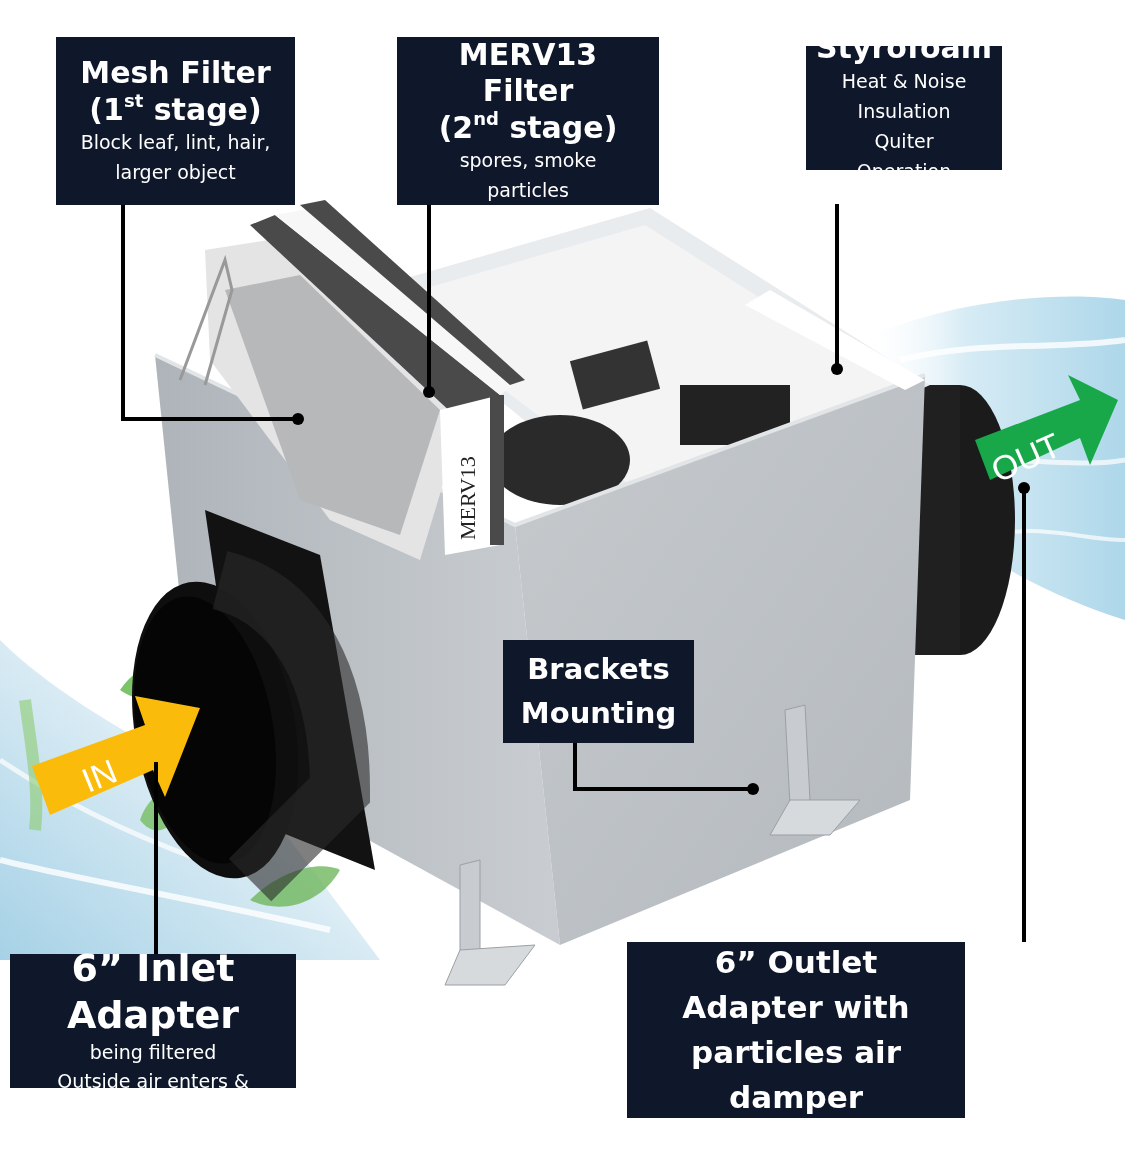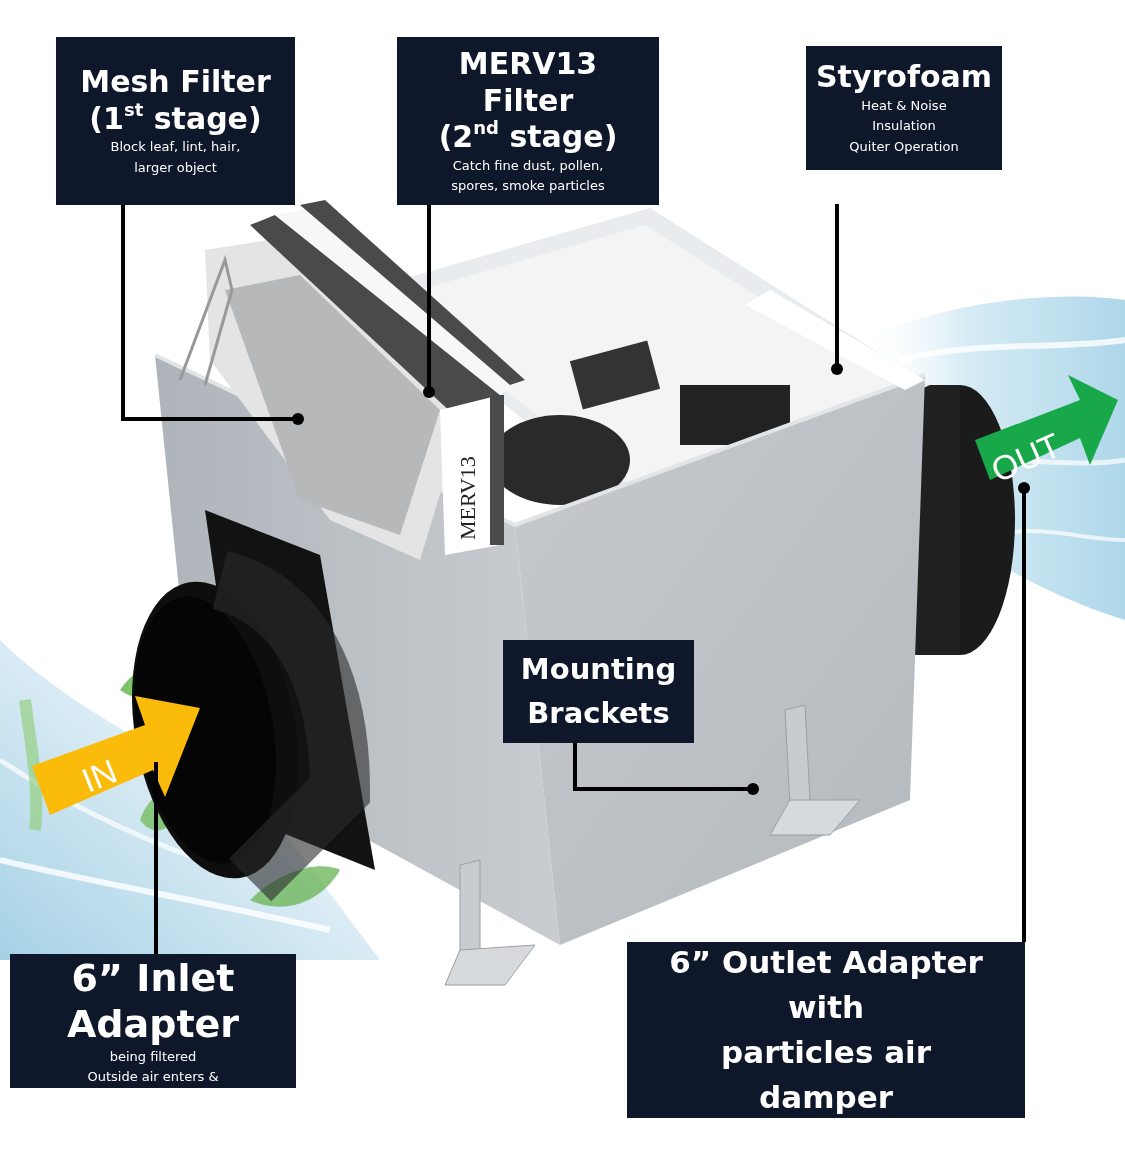--- a/index.html
+++ b/index.html
@@ -10,35 +10,35 @@
 
     .callout {
       position: absolute;
       background: #0f172a;
       color: #ffffff;
       text-align: center;
       display: flex; flex-direction: column; align-items: center; justify-content: center;
       padding: 6px 24px;
     }
     .callout .title { font-weight: bold; line-height: 1.22; }
-    .callout .desc { font-size: 13px; line-height: 1.55; }
+    .callout .desc { font-size: 19px; line-height: 1.55; }
     .callout sup { font-size: 0.6em; vertical-align: 0.75em; line-height: 0; text-align: center; }
 
     #mesh { left: 56px; top: 37px; width: 239px; height: 168px; }
     #mesh .title { font-size: 30px; }
     #merv { left: 397px; top: 37px; width: 262px; height: 168px; }
     #merv .title { font-size: 30px; }
     #styro { left: 806px; top: 46px; width: 196px; height: 124px; }
     #styro .title { font-size: 30px; }
     #styro .desc { line-height: 1.58; }
     #mount { left: 503px; top: 640px; width: 191px; height: 103px; }
     #mount .title { font-size: 29px; line-height: 1.5; }
     #inlet { left: 10px; top: 954px; width: 286px; height: 134px; }
     #inlet .title { font-size: 38px; }
-    #outlet { left: 627px; top: 942px; width: 398px; height: 176px; }
+    #outlet { left: 627px; top: 942px; width: 338px; height: 176px; }
     #outlet .title { font-size: 31px; line-height: 1.45; }
     #outlet .desc { line-height: 1.55; }
 
     .leader { position: absolute; background: #000; }
     .dot { position: absolute; width: 12px; height: 12px; border-radius: 50%; background: #000; }
 
     .arrow-label { font-family: "Liberation Sans", sans-serif; font-size: 34px; fill: #ffffff; }
   </style>
 </head>
 <body>
@@ -181,38 +181,37 @@
       <div>larger object</div>
     </div>
   </div>
 
   <div class="callout" id="merv">
     <div class="title">
       <div>MERV13 Filter</div>
       <div><span>(2</span><sup>nd</sup><span> stage)</span></div>
     </div>
     <div class="desc">
-      <div>Catch fine dust, pollen,</div>
       <div>spores, smoke particles</div>
     </div>
   </div>
 
   <div class="callout" id="styro">
     <div class="title">Styrofoam</div>
     <div class="desc">
       <div>Heat &amp; Noise</div>
       <div>Insulation</div>
       <div>Quiter Operation</div>
     </div>
   </div>
 
   <div class="callout" id="mount">
     <div class="title">
+      <div>Brackets</div>
       <div>Mounting</div>
-      <div>Brackets</div>
     </div>
   </div>
 
   <div class="callout" id="inlet">
     <div class="title">6” Inlet Adapter</div>
     <div class="desc">
       <div>being filtered</div>
       <div>Outside air enters &amp;</div>
     </div>
   </div>

